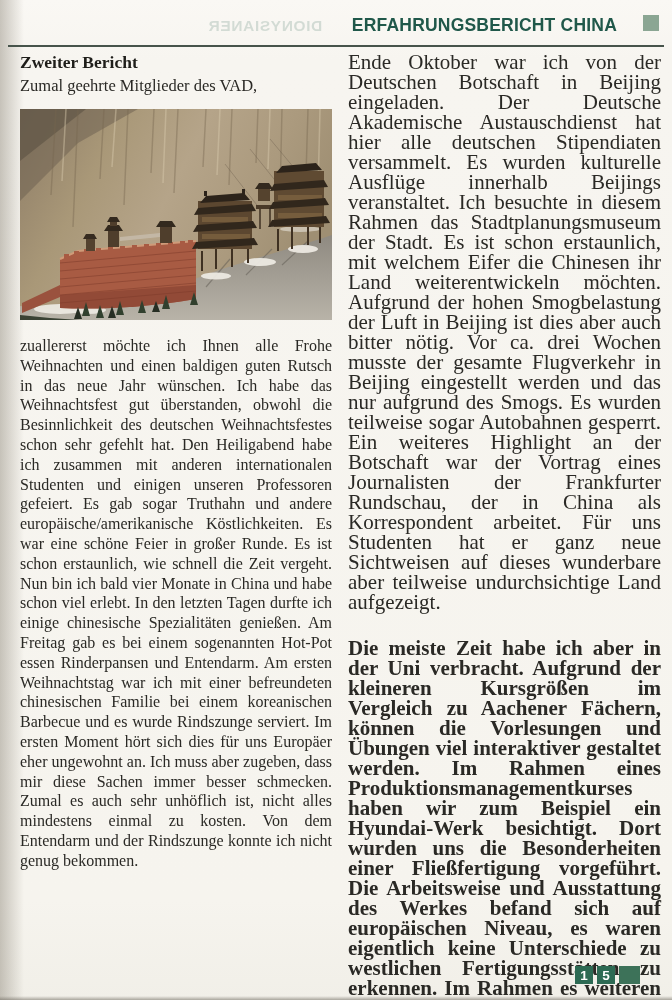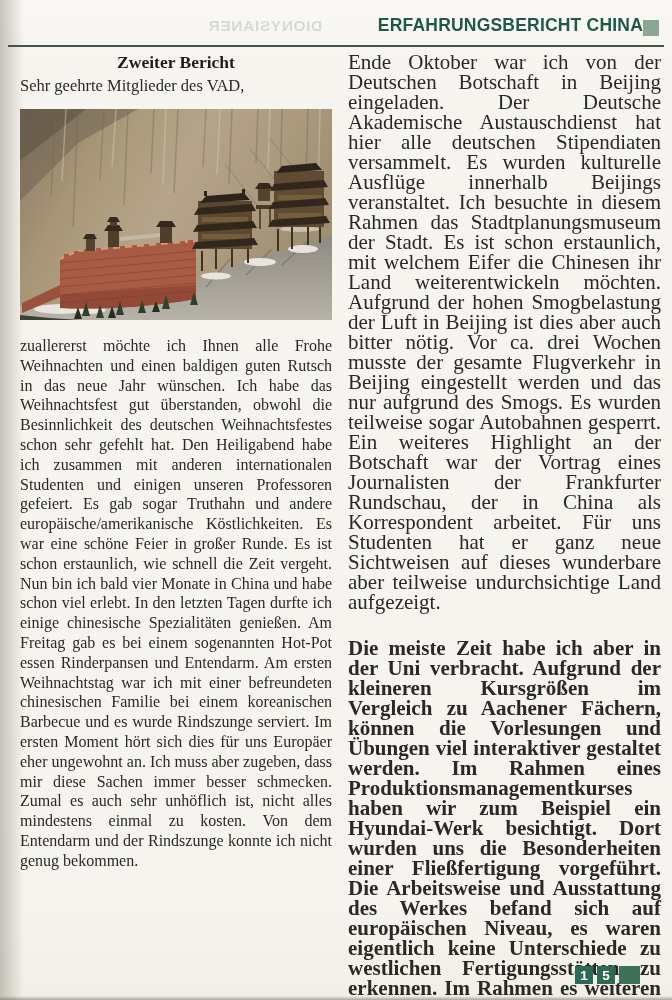--- a/index.html
+++ b/index.html
@@ -13,37 +13,37 @@
     position:absolute; left:0; top:0; bottom:0; width:24px;
     background:linear-gradient(to right, rgba(125,118,104,.40), rgba(125,118,104,0));
     pointer-events:none;
   }
   .edge-bottom {
     position:absolute; left:0; right:0; bottom:0; height:4px;
     background:linear-gradient(to top, rgba(110,105,95,.55), rgba(110,105,95,0));
     pointer-events:none;
   }
   
-  .header-row { position:absolute; top:15px; right:13px; display:flex; align-items:flex-end; gap:0; }
+  .header-row { position:absolute; top:15px; right:13px; display:flex; align-items:flex-start; gap:26px; }
   .header-title {
     font-family:"Liberation Sans", sans-serif; font-weight:bold;
     font-size:17.5px; letter-spacing:.2px; color:#20584a; white-space:nowrap;
   }
   .accent-square { width:16px; height:16px; background:#8ba693; }
   .bleed-header {
     position:absolute; top:17px; left:208px;
     transform:scaleX(-1); opacity:.20; color:#3f7260;
     font-family:"Liberation Sans", sans-serif; font-weight:bold; font-size:15.5px;
     letter-spacing:.6px; pointer-events:none; white-space:nowrap;
   }
   .rule { position:absolute; top:45px; left:8px; right:8px; height:2px; background:#47544b; }
   
   .col-left  { position:absolute; left:20px;  top:52px; width:312px; }
   .col-right { position:absolute; left:348px; top:52px; width:313px; }
-  .article-heading { font-size:17.5px; font-weight:bold; color:#1f1e1a; margin:0 0 3px 0;text-align:center; }
+  .article-heading { font-size:17.5px; font-weight:bold; color:#1f1e1a; margin:0 0 3px 0; }
   .salutation { font-size:16.5px; color:#2a2925; margin:0; }
   .photo-frame { display:block; margin-top:13px; width:312px; height:211px; }
   p.body {
     margin:0; text-align:justify; color:#2a2925;
     font-size:21px; line-height:20px;
     hyphens:auto; -webkit-hyphens:auto;
   }
   .col-left p.body { margin-top:16px; font-size:16px; line-height:19.8px; }
   .para-2 { margin-top:26px !important;font-weight:bold; }
   .bleed-col {
@@ -70,21 +70,21 @@
 
   <div class="bleed-header">DIONYSIANER</div>
   <div class="header-row">
     <span class="header-title">ERFAHRUNGSBERICHT CHINA</span>
     <span class="accent-square"></span>
   </div>
   <div class="rule"></div>
 
   <div class="col-left">
     <h2 class="article-heading">Zweiter Bericht</h2>
-    <p class="salutation">Sehr geehrte Mitglieder des VAD,</p>
+    <p class="salutation">Zumal geehrte Mitglieder des VAD,</p>
 
     <svg class="photo-frame" viewBox="0 0 312 211" role="img">
       <defs>
         <linearGradient id="cliff" x1="0" y1="0" x2="1" y2="0.35">
           <stop offset="0" stop-color="#8d7c66"></stop>
           <stop offset="0.3" stop-color="#a99878"></stop>
           <stop offset="0.55" stop-color="#b5a489"></stop>
           <stop offset="0.8" stop-color="#ab9a7e"></stop>
           <stop offset="1" stop-color="#9f8f73"></stop>
         </linearGradient>

